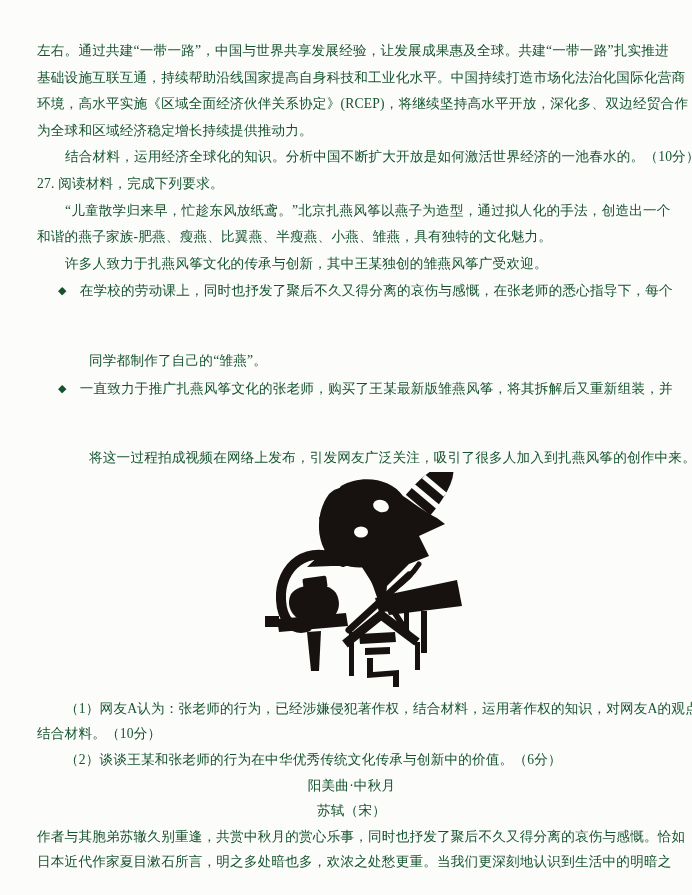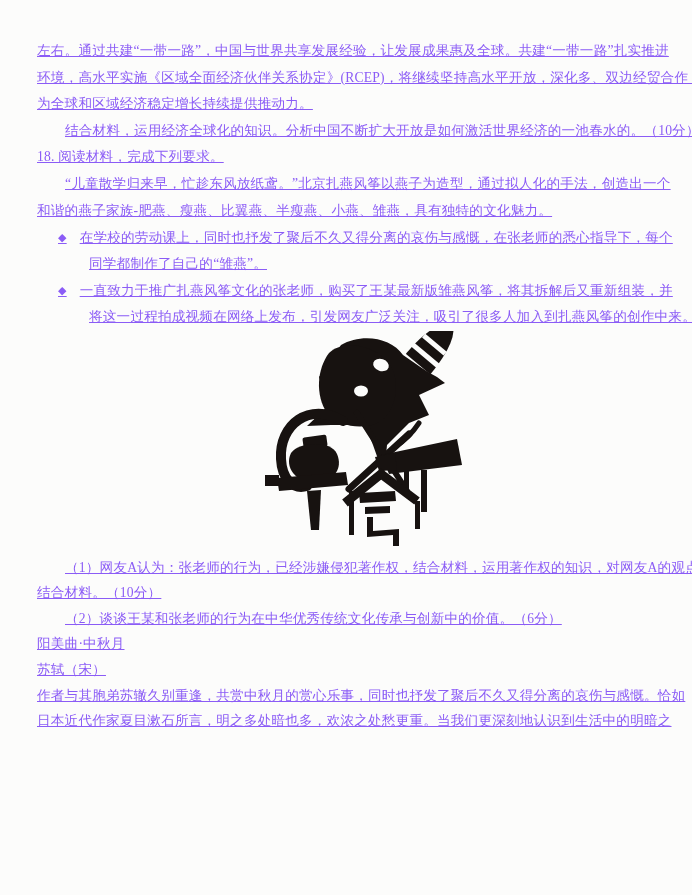--- a/index.html
+++ b/index.html
@@ -2,50 +2,51 @@
 <html><head>
 <meta charset="utf-8">
 <style>
   html,body{margin:0;padding:0;background:#ffffff;}
   .page{
     position:relative;
     width:692px;height:895px;
     background:#fcfcfb;
     overflow:hidden;
     font-family:"Liberation Serif","DejaVu Serif",serif;
-    color:#8b5cf6;
-    text-decoration:underline;
+    color:#14532d;
   }
   .content{padding:38px 26px 0 37px;font-size:13.6px;letter-spacing:.2px;}
   .ln{height:26.6px;line-height:26.6px;white-space:nowrap;overflow:visible;}
   .sec2 .ln{height:25.6px;line-height:25.6px;}
   .indent{padding-left:28px;}
-  .cont{padding-left:52px;}
-  .center{white-space:nowrap;}
+  .cont{padding-left:52px;margin-top:44px;}
+  .center{text-align:center;white-space:nowrap;}
   .bullet{padding-left:21px;}
   .bullet .diamond{font-size:11px;margin-right:13px;vertical-align:1px;}
   .figure-wrap{
     height:224px;
     display:flex;justify-content:center;align-items:flex-start;
     margin-left:25px;
   }
 </style>
 </head>
 <body>
 
 <div class="page">
   <div class="content">
 
     <div class="ln">左右。通过共建“一带一路”，中国与世界共享发展经验，让发展成果惠及全球。共建“一带一路”扎实推进</div>
+    <div class="ln">基础设施互联互通，持续帮助沿线国家提高自身科技和工业化水平。中国持续打造市场化法治化国际化营商</div>
     <div class="ln">环境，高水平实施《区域全面经济伙伴关系协定》(RCEP)，将继续坚持高水平开放，深化多、双边经贸合作，</div>
     <div class="ln">为全球和区域经济稳定增长持续提供推动力。</div>
     <div class="ln indent">结合材料，运用经济全球化的知识。分析中国不断扩大开放是如何激活世界经济的一池春水的。（10分）</div>
-    <div class="ln">18. 阅读材料，完成下列要求。</div>
+    <div class="ln">27. 阅读材料，完成下列要求。</div>
     <div class="ln indent">“儿童散学归来早，忙趁东风放纸鸢。”北京扎燕风筝以燕子为造型，通过拟人化的手法，创造出一个</div>
     <div class="ln">和谐的燕子家族-肥燕、瘦燕、比翼燕、半瘦燕、小燕、雏燕，具有独特的文化魅力。</div>
+    <div class="ln indent">许多人致力于扎燕风筝文化的传承与创新，其中王某独创的雏燕风筝广受欢迎。</div>
 
     <div class="ln bullet">
       <span class="diamond">◆</span><span>在学校的劳动课上，同时也抒发了聚后不久又得分离的哀伤与感慨，在张老师的悉心指导下，每个</span>
     </div>
     <div class="ln cont">同学都制作了自己的“雏燕”。</div>
     <div class="ln bullet">
       <span class="diamond">◆</span><span>一直致力于推广扎燕风筝文化的张老师，购买了王某最新版雏燕风筝，将其拆解后又重新组装，并</span>
     </div>
     <div class="ln cont">将这一过程拍成视频在网络上发布，引发网友广泛关注，吸引了很多人加入到扎燕风筝的创作中来。</div>
 

